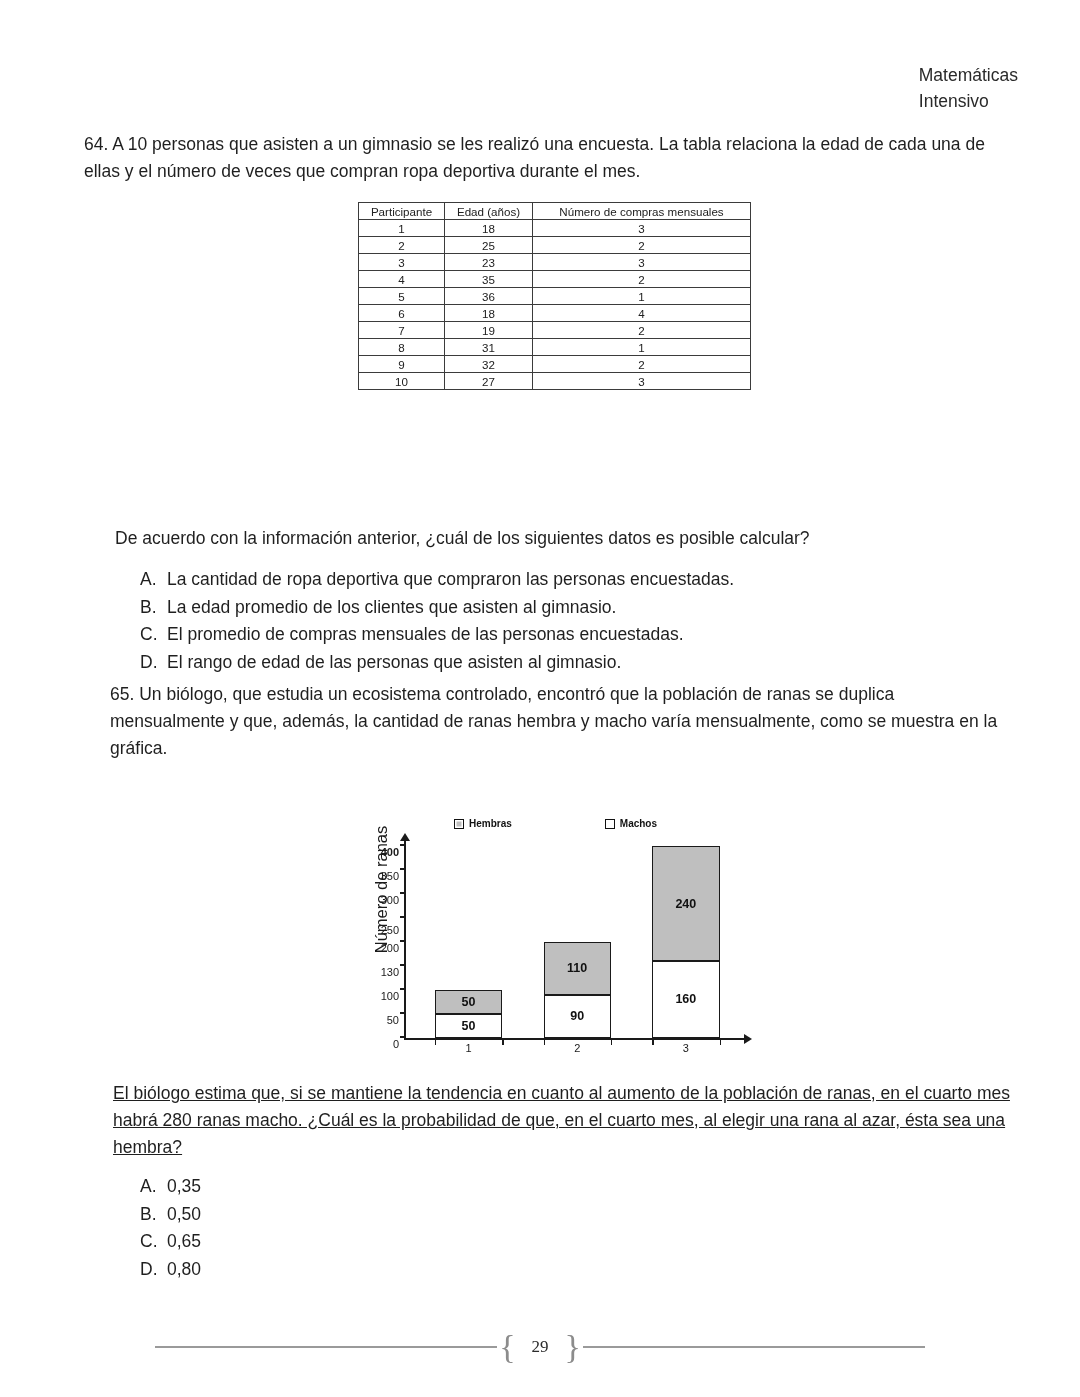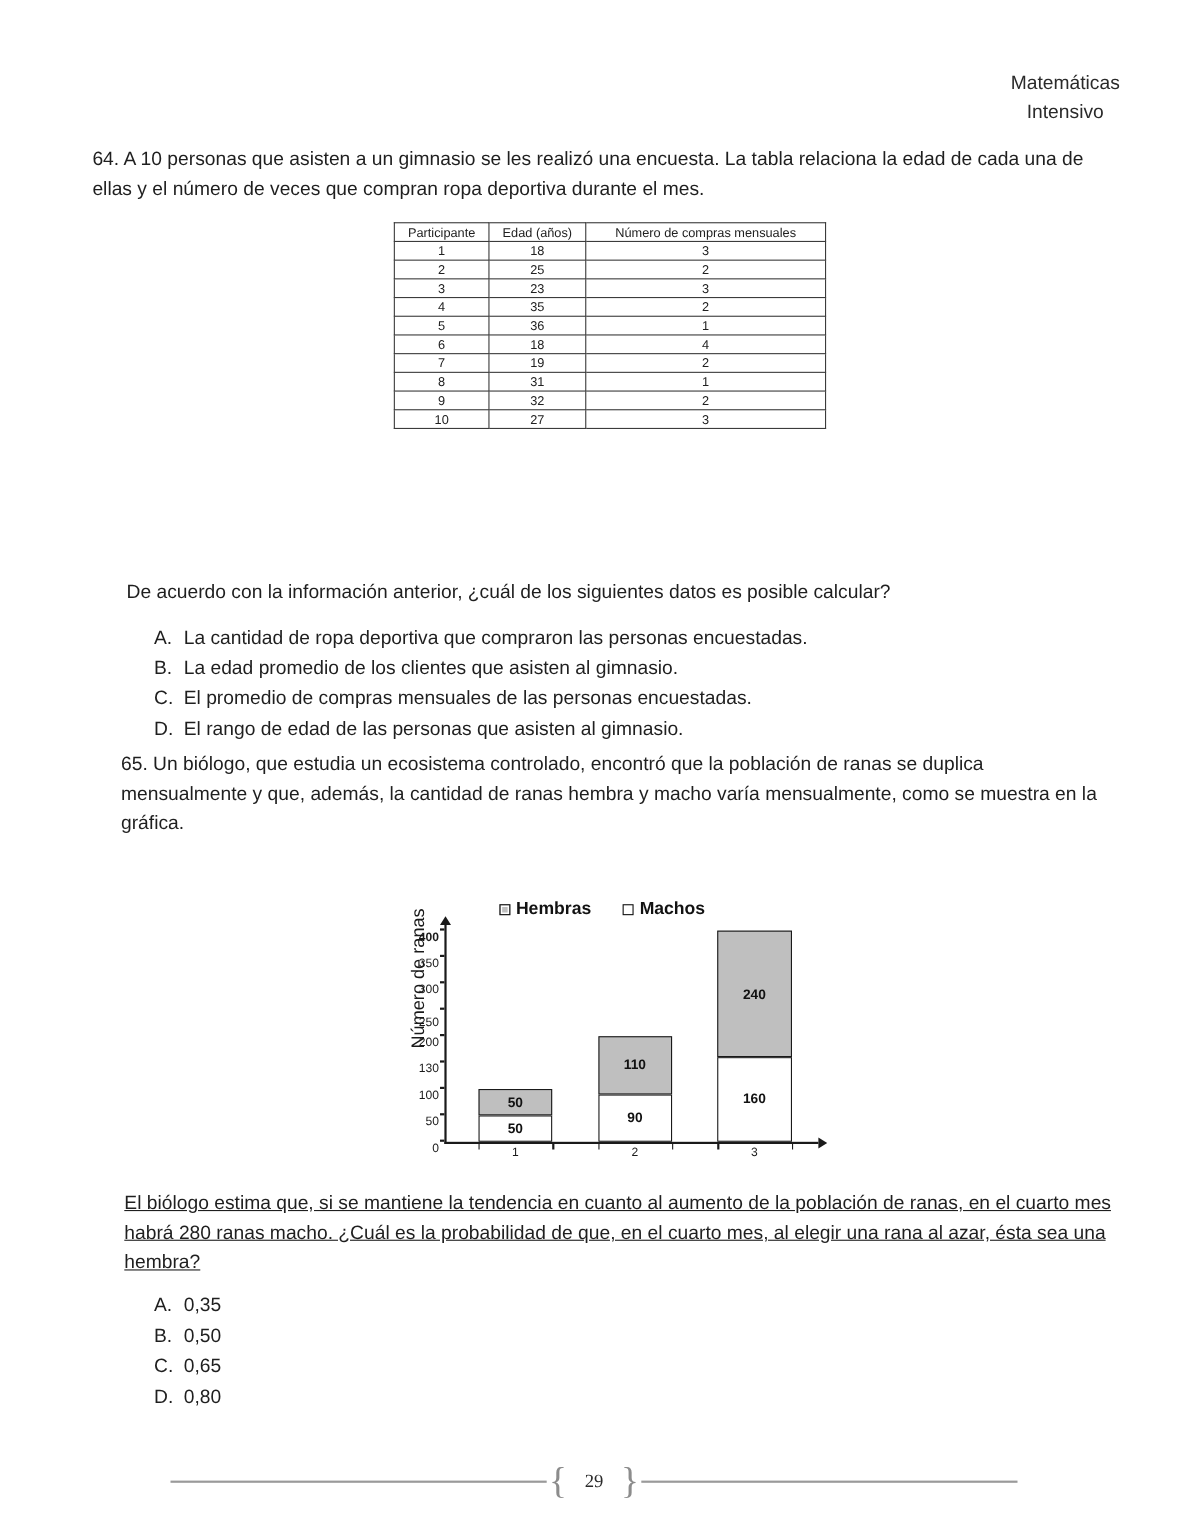--- a/index.html
+++ b/index.html
@@ -15,21 +15,21 @@
     font-family: "Liberation Sans", sans-serif;
     color: #1a1a1a;
     overflow: hidden;
   }
 
   
   .doc-header {
     position: absolute;
     top: 62px;
     right: 62px;
-    text-align: center;
+    text-align: left;
     font-size: 17.5px;
     line-height: 26px;
     color: #2a2a2a;
   }
 
   
   .q-stem {
     position: absolute;
     font-size: 17.5px;
     line-height: 27px;
@@ -90,22 +90,22 @@
     left: 336px;
     top: 808px;
     width: 420px;
     height: 252px;
   }
   .chart-legend {
     position: absolute;
     left: 118px;
     top: 10px;
     display: flex;
-    gap: 29px;
-    font-size: 16px;
+    gap: 93px;
+    font-size: 10px;
     font-weight: bold;
     color: #121212;
   }
   .legend-item {
     display: flex;
     align-items: center;
     gap: 5px;
   }
   .legend-swatch {
     width: 10px;

